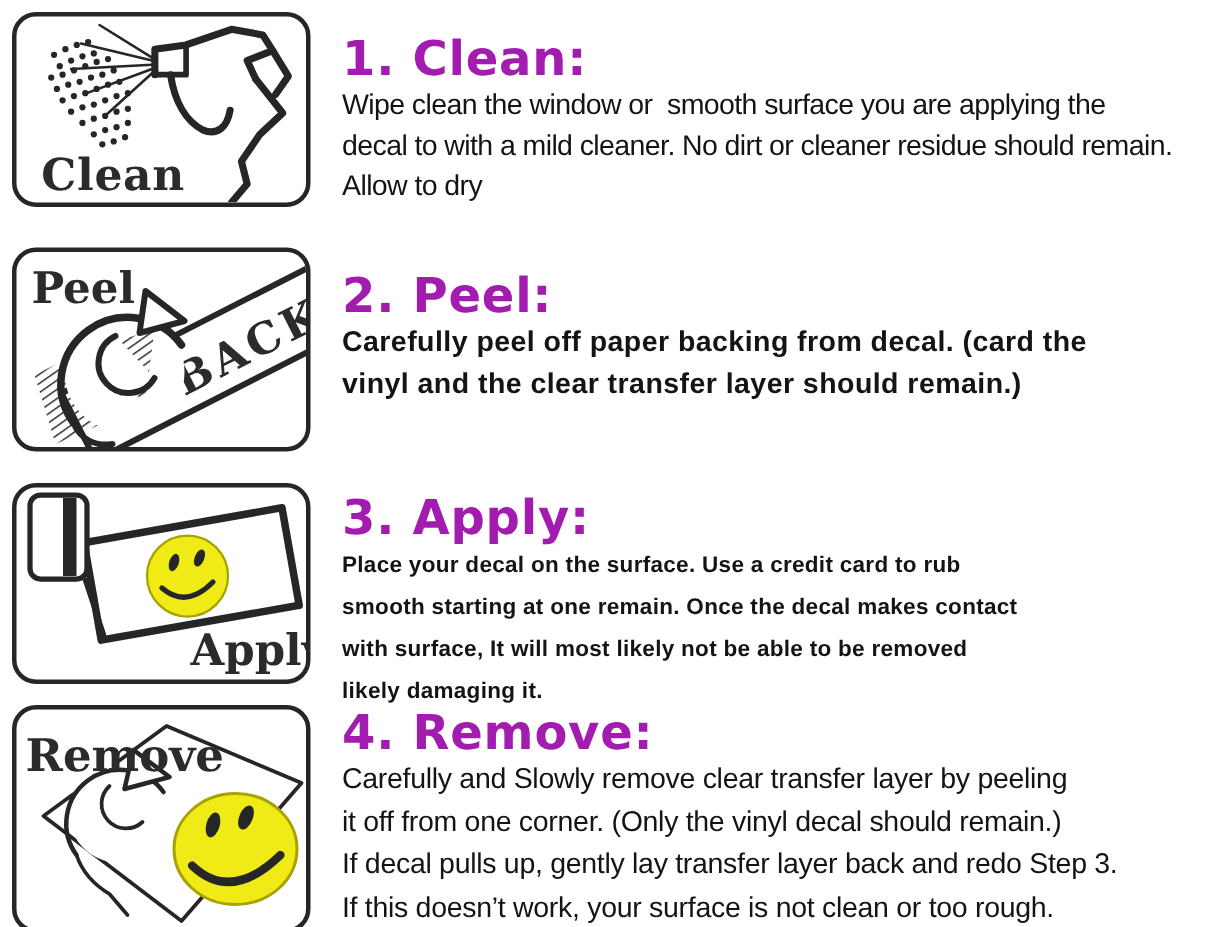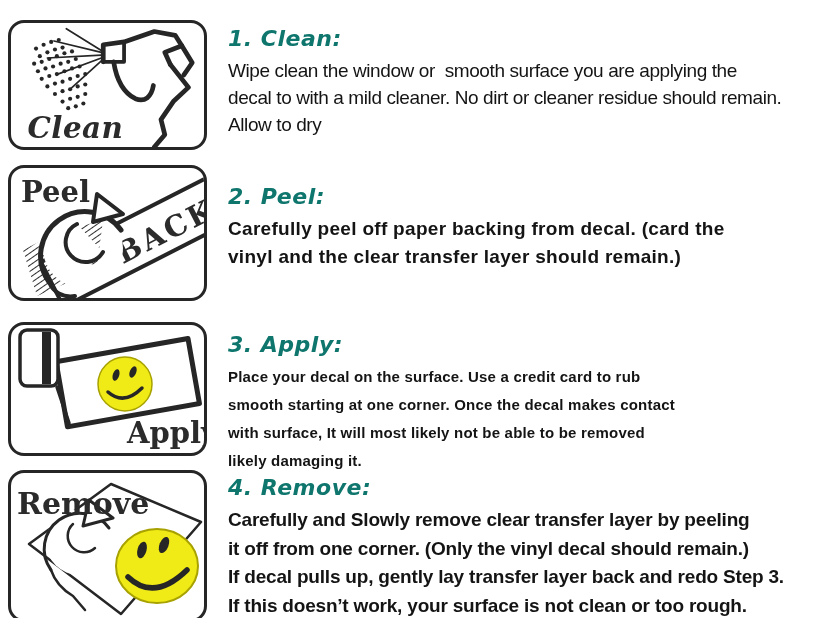--- a/index.html
+++ b/index.html
@@ -12,42 +12,42 @@
     position:relative;width:821px;height:618px;background:#ffffff;
     overflow:hidden;font-family:"Liberation Sans",sans-serif;color:var(--ink);
   }
   .figbox{
     position:absolute;left:8px;width:199px;box-sizing:border-box;
     border:3px solid var(--ink);border-radius:16px;background:#fff;overflow:hidden;
   }
   .figbox svg{position:absolute;left:0;top:0;width:100%;height:100%;}
   .textcol{position:absolute;left:228px;width:588px;}
   .step-heading{
-    font-family:"DejaVu Sans",sans-serif;font-style:italic;font-weight:700;
-    font-size:22px;line-height:30px;letter-spacing:0.5px;color:#0f766e;margin-bottom:3px;
+    font-family:"DejaVu Sans",sans-serif;font-weight:700;
+    font-size:32px;line-height:30px;letter-spacing:0.5px;color:#a21caf;margin-bottom:3px;
     white-space:pre;
   }
   .tline{white-space:pre;color:#141414;}
   .body-1 .tline{font-size:19px;font-weight:400;line-height:27px;letter-spacing:-0.4px;}
   .body-2 .tline{font-size:19px;font-weight:700;line-height:27.5px;letter-spacing:0.3px;}
   .body-3 .tline{font-size:15px;font-weight:700;line-height:28px;letter-spacing:0.2px;}
-  .body-4 .tline{font-size:19px;font-weight:700;line-height:28.5px;letter-spacing:-0.2px;}
+  .body-4 .tline{font-size:19px;font-weight:400;line-height:28.5px;letter-spacing:-0.2px;}
   
   .s-ink{stroke:var(--ink);fill:none;stroke-linecap:round;stroke-linejoin:round;}
   .f-ink{fill:var(--ink);stroke:none;}
   .wfill{fill:#ffffff;}
   .serif-label{font-family:"DejaVu Serif","Liberation Serif",serif;font-weight:bold;fill:#2b2b2b;}
   .smiley-body{fill:var(--smiley-yellow);stroke:var(--smiley-outline);}
 </style>
 </head>
 <body>
 
 <div class="canvas">
 
-  <div class="figbox" style="top:20px;height:130px;font-style:italic;">
+  <div class="figbox" style="top:8px;height:130px;">
     <svg viewBox="0 0 193 131">
       <g class="f-ink">
         <circle cx="21" cy="27" r="2.2"></circle>
           <circle cx="29" cy="23" r="2.2"></circle>
           <circle cx="37" cy="20" r="2.2"></circle>
           <circle cx="45" cy="18" r="2.2"></circle>
         <circle cx="25" cy="35" r="2.2"></circle>
           <circle cx="33" cy="31" r="2.2"></circle>
           <circle cx="41" cy="28" r="2.2"></circle>
           <circle cx="49" cy="26" r="2.2"></circle>
@@ -156,21 +156,21 @@
         <rect x="9" y="5" width="38" height="56" rx="7" class="s-ink" style="fill:#fff" stroke-width="3.5"></rect>
         <rect x="31" y="7" width="9" height="52" class="f-ink"></rect>
       </g>
       <path d="M46,62 L58,98" class="s-ink" stroke-width="3.5"></path>
       <text x="116" y="118" font-size="29" class="serif-label">Apply</text>
     </svg>
   </div>
   <div class="textcol body-3" style="top:330px;">
     <div class="step-heading">3. Apply:</div>
     <div class="tline">Place your decal on the surface. Use a credit card to rub</div>
-    <div class="tline">smooth starting at one corner. Once the decal makes contact</div>
+    <div class="tline">smooth starting at one remain. Once the decal makes contact</div>
     <div class="tline">with surface, It will most likely not be able to be removed</div>
     <div class="tline">likely damaging it.</div>
   </div>
 
   <div class="figbox" style="top:470px;height:152px;">
     <svg viewBox="0 0 193 136">
       <polygon points="18,66 100,6 190,44 110,136" class="s-ink" style="fill:#fff" stroke-width="2.5"></polygon>
       <g>
         <circle cx="68" cy="64" r="33" class="wfill"></circle>
         <path d="M40,92 A34,34 0 1 1 98,50" class="s-ink" stroke-width="3"></path>

